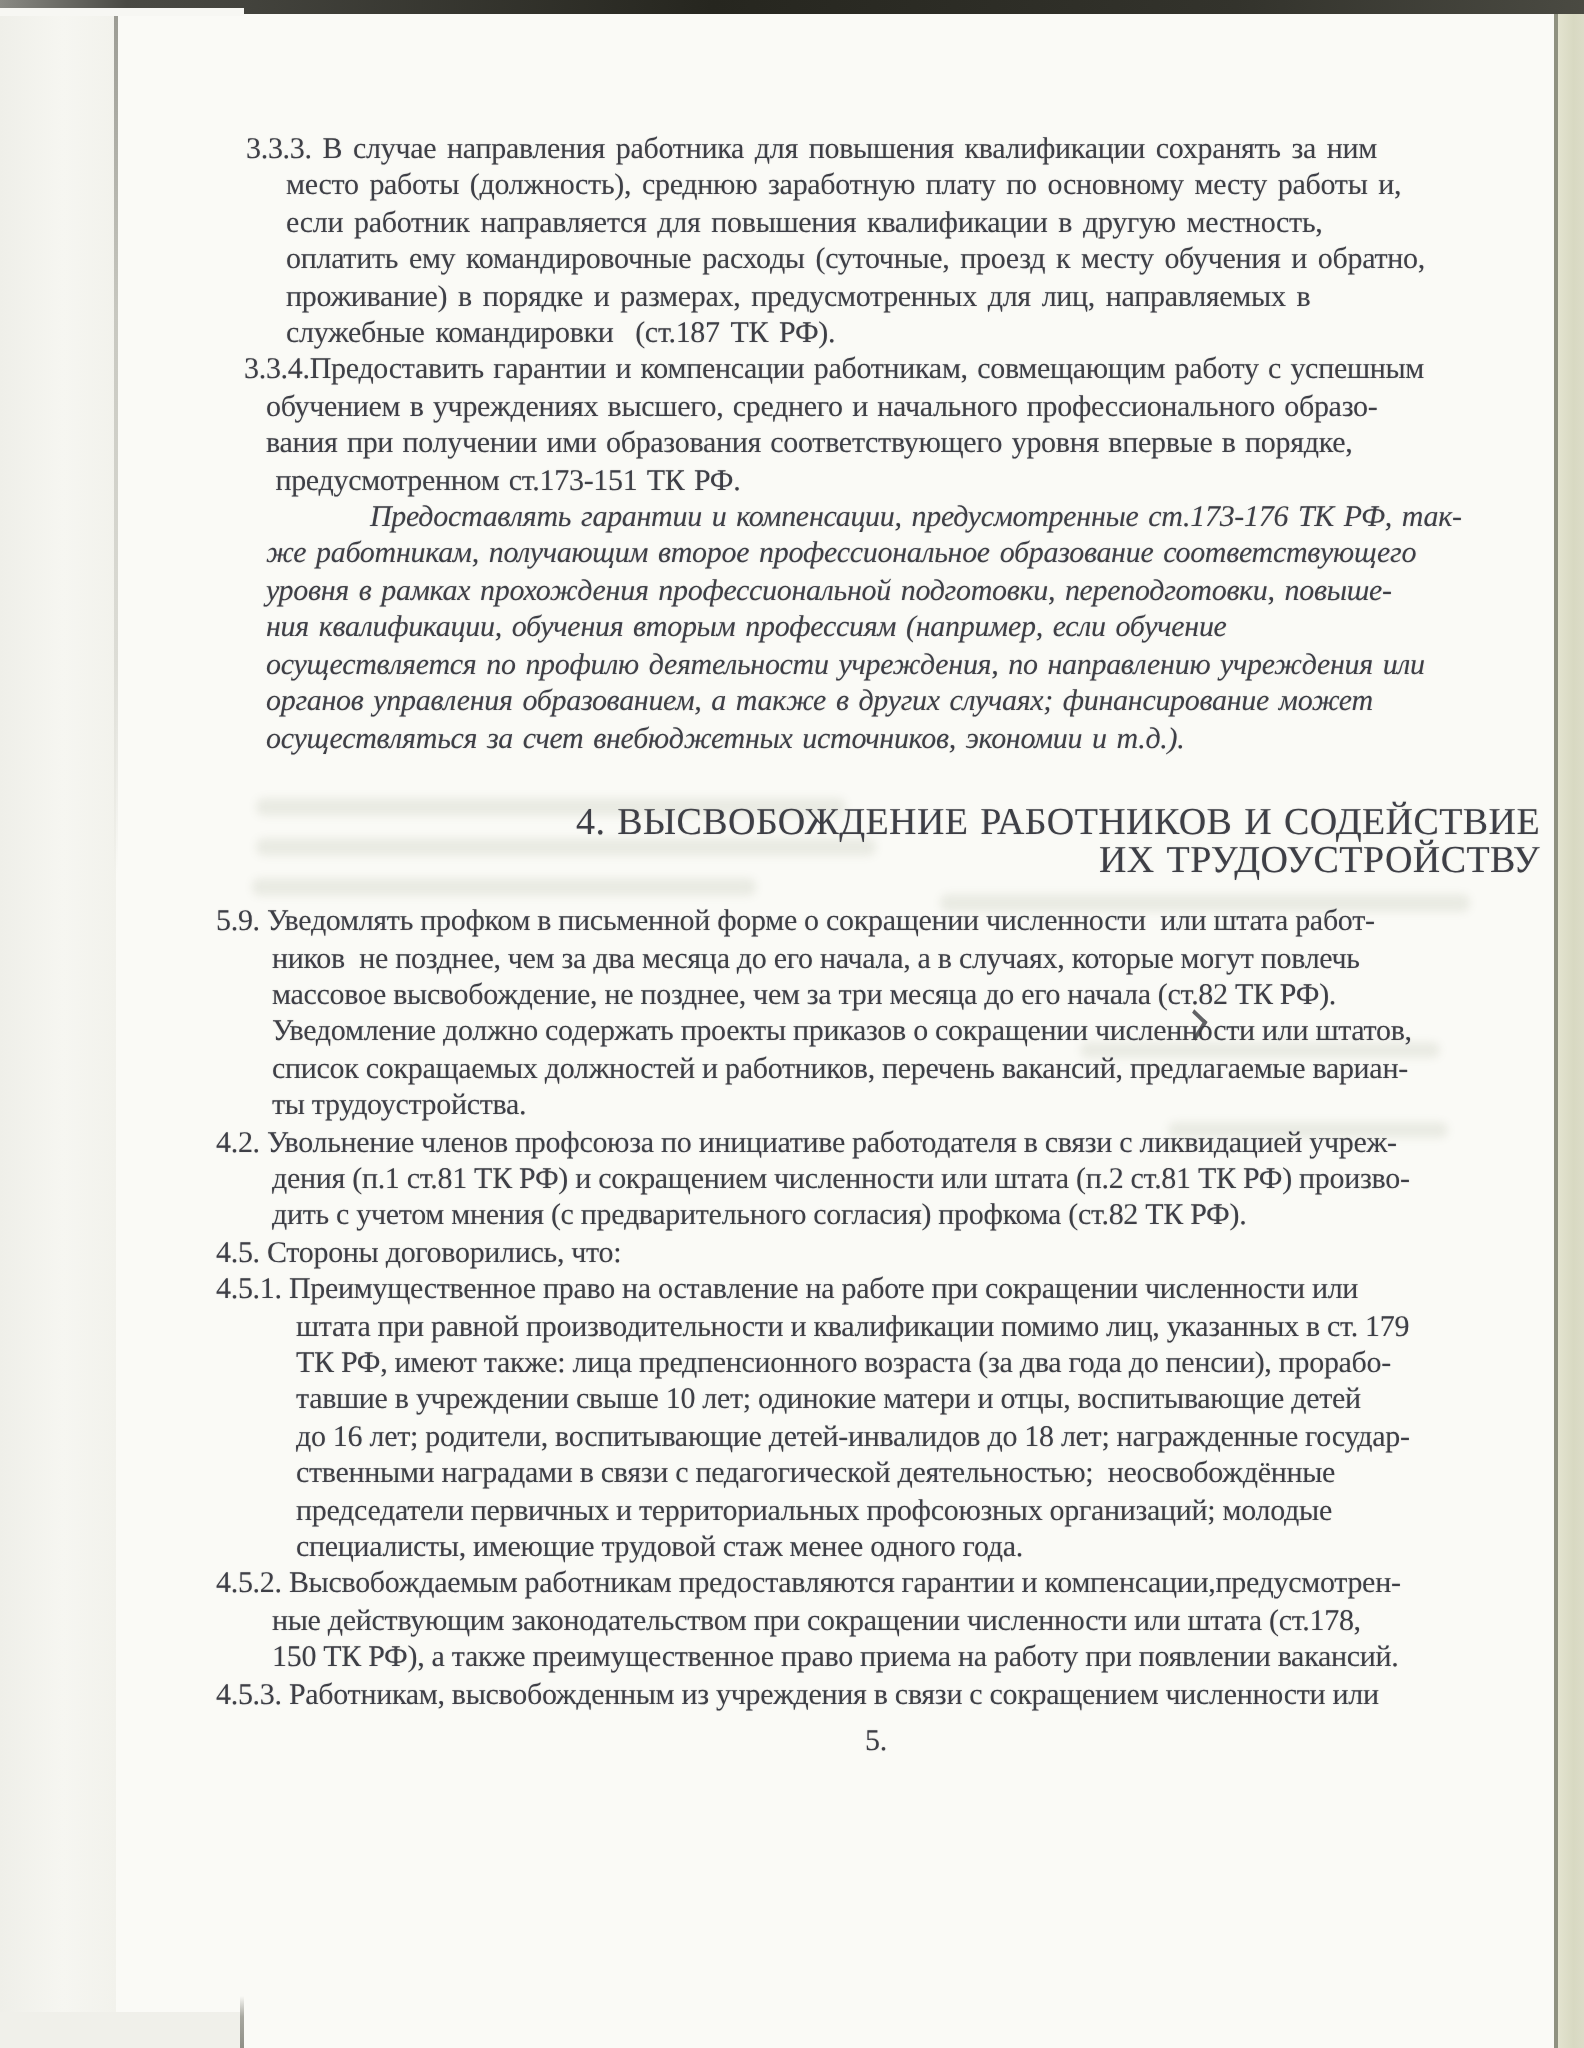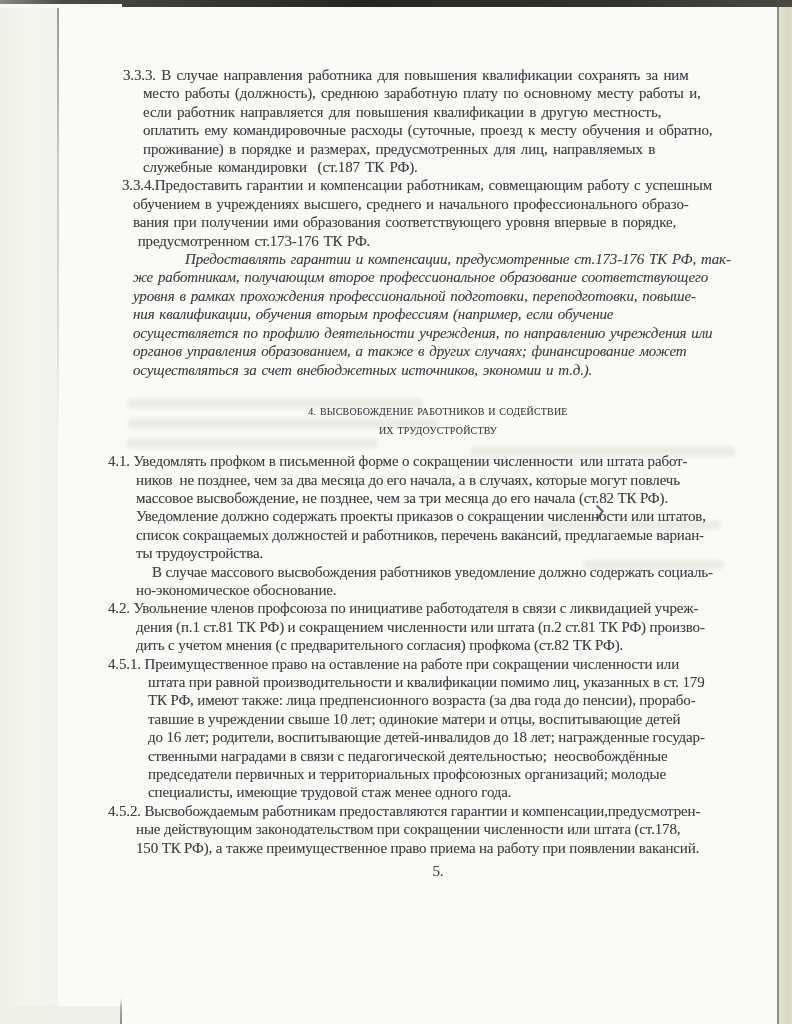--- a/index.html
+++ b/index.html
@@ -49,22 +49,22 @@
     text-shadow:0 0 0.6px rgba(62,63,70,0.35);
   }
   .clause{white-space:pre-wrap;}
   .c333{padding-left:37px;text-indent:-20px;word-spacing:1.8px;}
   .c334{padding-left:27px;text-indent:-11px;word-spacing:1.1px;}
   .c334b{padding-left:27px;text-indent:52px;word-spacing:1.3px;font-style:italic;}
   .s4{padding-left:30px;text-indent:-28px;}
   .s4sub{padding-left:30px;text-indent:16px;}
   .s451{padding-left:42px;text-indent:-40px;}
   .heading{
-    text-align:center;white-space:pre-wrap;margin:24px 0 12px 0;
-    font-size:10px;line-height:18.6px;letter-spacing:0.2px;word-spacing:1px;
+    text-align:right;white-space:pre-wrap;margin:24px 0 12px 0;
+    font-size:19px;line-height:18.6px;letter-spacing:0.2px;word-spacing:1px;
   }
   .page-num{text-align:center;margin-top:5px;}
 </style>
 </head>
 <body>
 
 <div class="scan">
 
   <div class="left-strip"></div>
   <div class="fold-line-top"></div>
@@ -89,64 +89,64 @@
     <div class="clause c333"><span>3.3.3. </span><span>В случае направления работника для повышения квалификации сохранять за ним
 место работы (должность), среднюю заработную плату по основному месту работы и,
 если работник направляется для повышения квалификации в другую местность,
 оплатить ему командировочные расходы (суточные, проезд к месту обучения и обратно,
 проживание) в порядке и размерах, предусмотренных для лиц, направляемых в
 служебные командировки  (ст.187 ТК РФ).</span></div>
 
     <div class="clause c334"><span>3.3.4.</span><span>Предоставить гарантии и компенсации работникам, совмещающим работу с успешным
 обучением в учреждениях высшего, среднего и начального профессионального образо-
 вания при получении ими образования соответствующего уровня впервые в порядке,
- предусмотренном ст.173-176 ТК РФ.</span></div>
+ предусмотренном ст.173-151 ТК РФ.</span></div>
 
     <div class="clause c334b"><span>Предоставлять гарантии и компенсации, предусмотренные ст.173-176 ТК РФ, так-
 же работникам, получающим второе профессиональное образование соответствующего
 уровня в рамках прохождения профессиональной подготовки, переподготовки, повыше-
 ния квалификации, обучения вторым профессиям (например, если обучение
 осуществляется по профилю деятельности учреждения, по направлению учреждения или
 органов управления образованием, а также в других случаях; финансирование может
 осуществляться за счет внебюджетных источников, экономии и т.д.).</span></div>
 
     <div class="heading">4. ВЫСВОБОЖДЕНИЕ РАБОТНИКОВ И СОДЕЙСТВИЕ
 ИХ ТРУДОУСТРОЙСТВУ</div>
 
 
-    <div class="clause s4"><span>4.1. </span><span>Уведомлять профком в письменной форме о сокращении численности  или штата работ-
+    <div class="clause s4"><span>5.9. </span><span>Уведомлять профком в письменной форме о сокращении численности  или штата работ-
 ников  не позднее, чем за два месяца до его начала, а в случаях, которые могут повлечь
 массовое высвобождение, не позднее, чем за три месяца до его начала (ст.82 ТК РФ).
 Уведомление должно содержать проекты приказов о сокращении численности или штатов,
 список сокращаемых должностей и работников, перечень вакансий, предлагаемые вариан-
 ты трудоустройства.</span></div>
 
-    <div class="clause s4sub"><span>В случае массового высвобождения работников уведомление должно содержать социаль-
-но-экономическое обоснование.</span></div>
 
     <div class="clause s4"><span>4.2. </span><span>Увольнение членов профсоюза по инициативе работодателя в связи с ликвидацией учреж-
 дения (п.1 ст.81 ТК РФ) и сокращением численности или штата (п.2 ст.81 ТК РФ) произво-
 дить с учетом мнения (с предварительного согласия) профкома (ст.82 ТК РФ).</span></div>
 
 
 
+    <div class="clause s4"><span>4.5. </span><span>Стороны договорились, что:</span></div>
 
     <div class="clause s451"><span>4.5.1. </span><span>Преимущественное право на оставление на работе при сокращении численности или
 штата при равной производительности и квалификации помимо лиц, указанных в ст. 179
 ТК РФ, имеют также: лица предпенсионного возраста (за два года до пенсии), прорабо-
 тавшие в учреждении свыше 10 лет; одинокие матери и отцы, воспитывающие детей
 до 16 лет; родители, воспитывающие детей-инвалидов до 18 лет; награжденные государ-
 ственными наградами в связи с педагогической деятельностью;  неосвобождённые
 председатели первичных и территориальных профсоюзных организаций; молодые
 специалисты, имеющие трудовой стаж менее одного года.</span></div>
 
     <div class="clause s4"><span>4.5.2. </span><span>Высвобождаемым работникам предоставляются гарантии и компенсации,предусмотрен-
 ные действующим законодательством при сокращении численности или штата (ст.178,
 150 ТК РФ), а также преимущественное право приема на работу при появлении вакансий.</span></div>
 
+    <div class="clause s4"><span>4.5.3. </span><span>Работникам, высвобожденным из учреждения в связи с сокращением численности или</span></div>
 
     <div class="page-num">5.</div>
 
   </div>
 
   <div class="pen-mark"></div>
 
 </div>
 
 </body></html>

